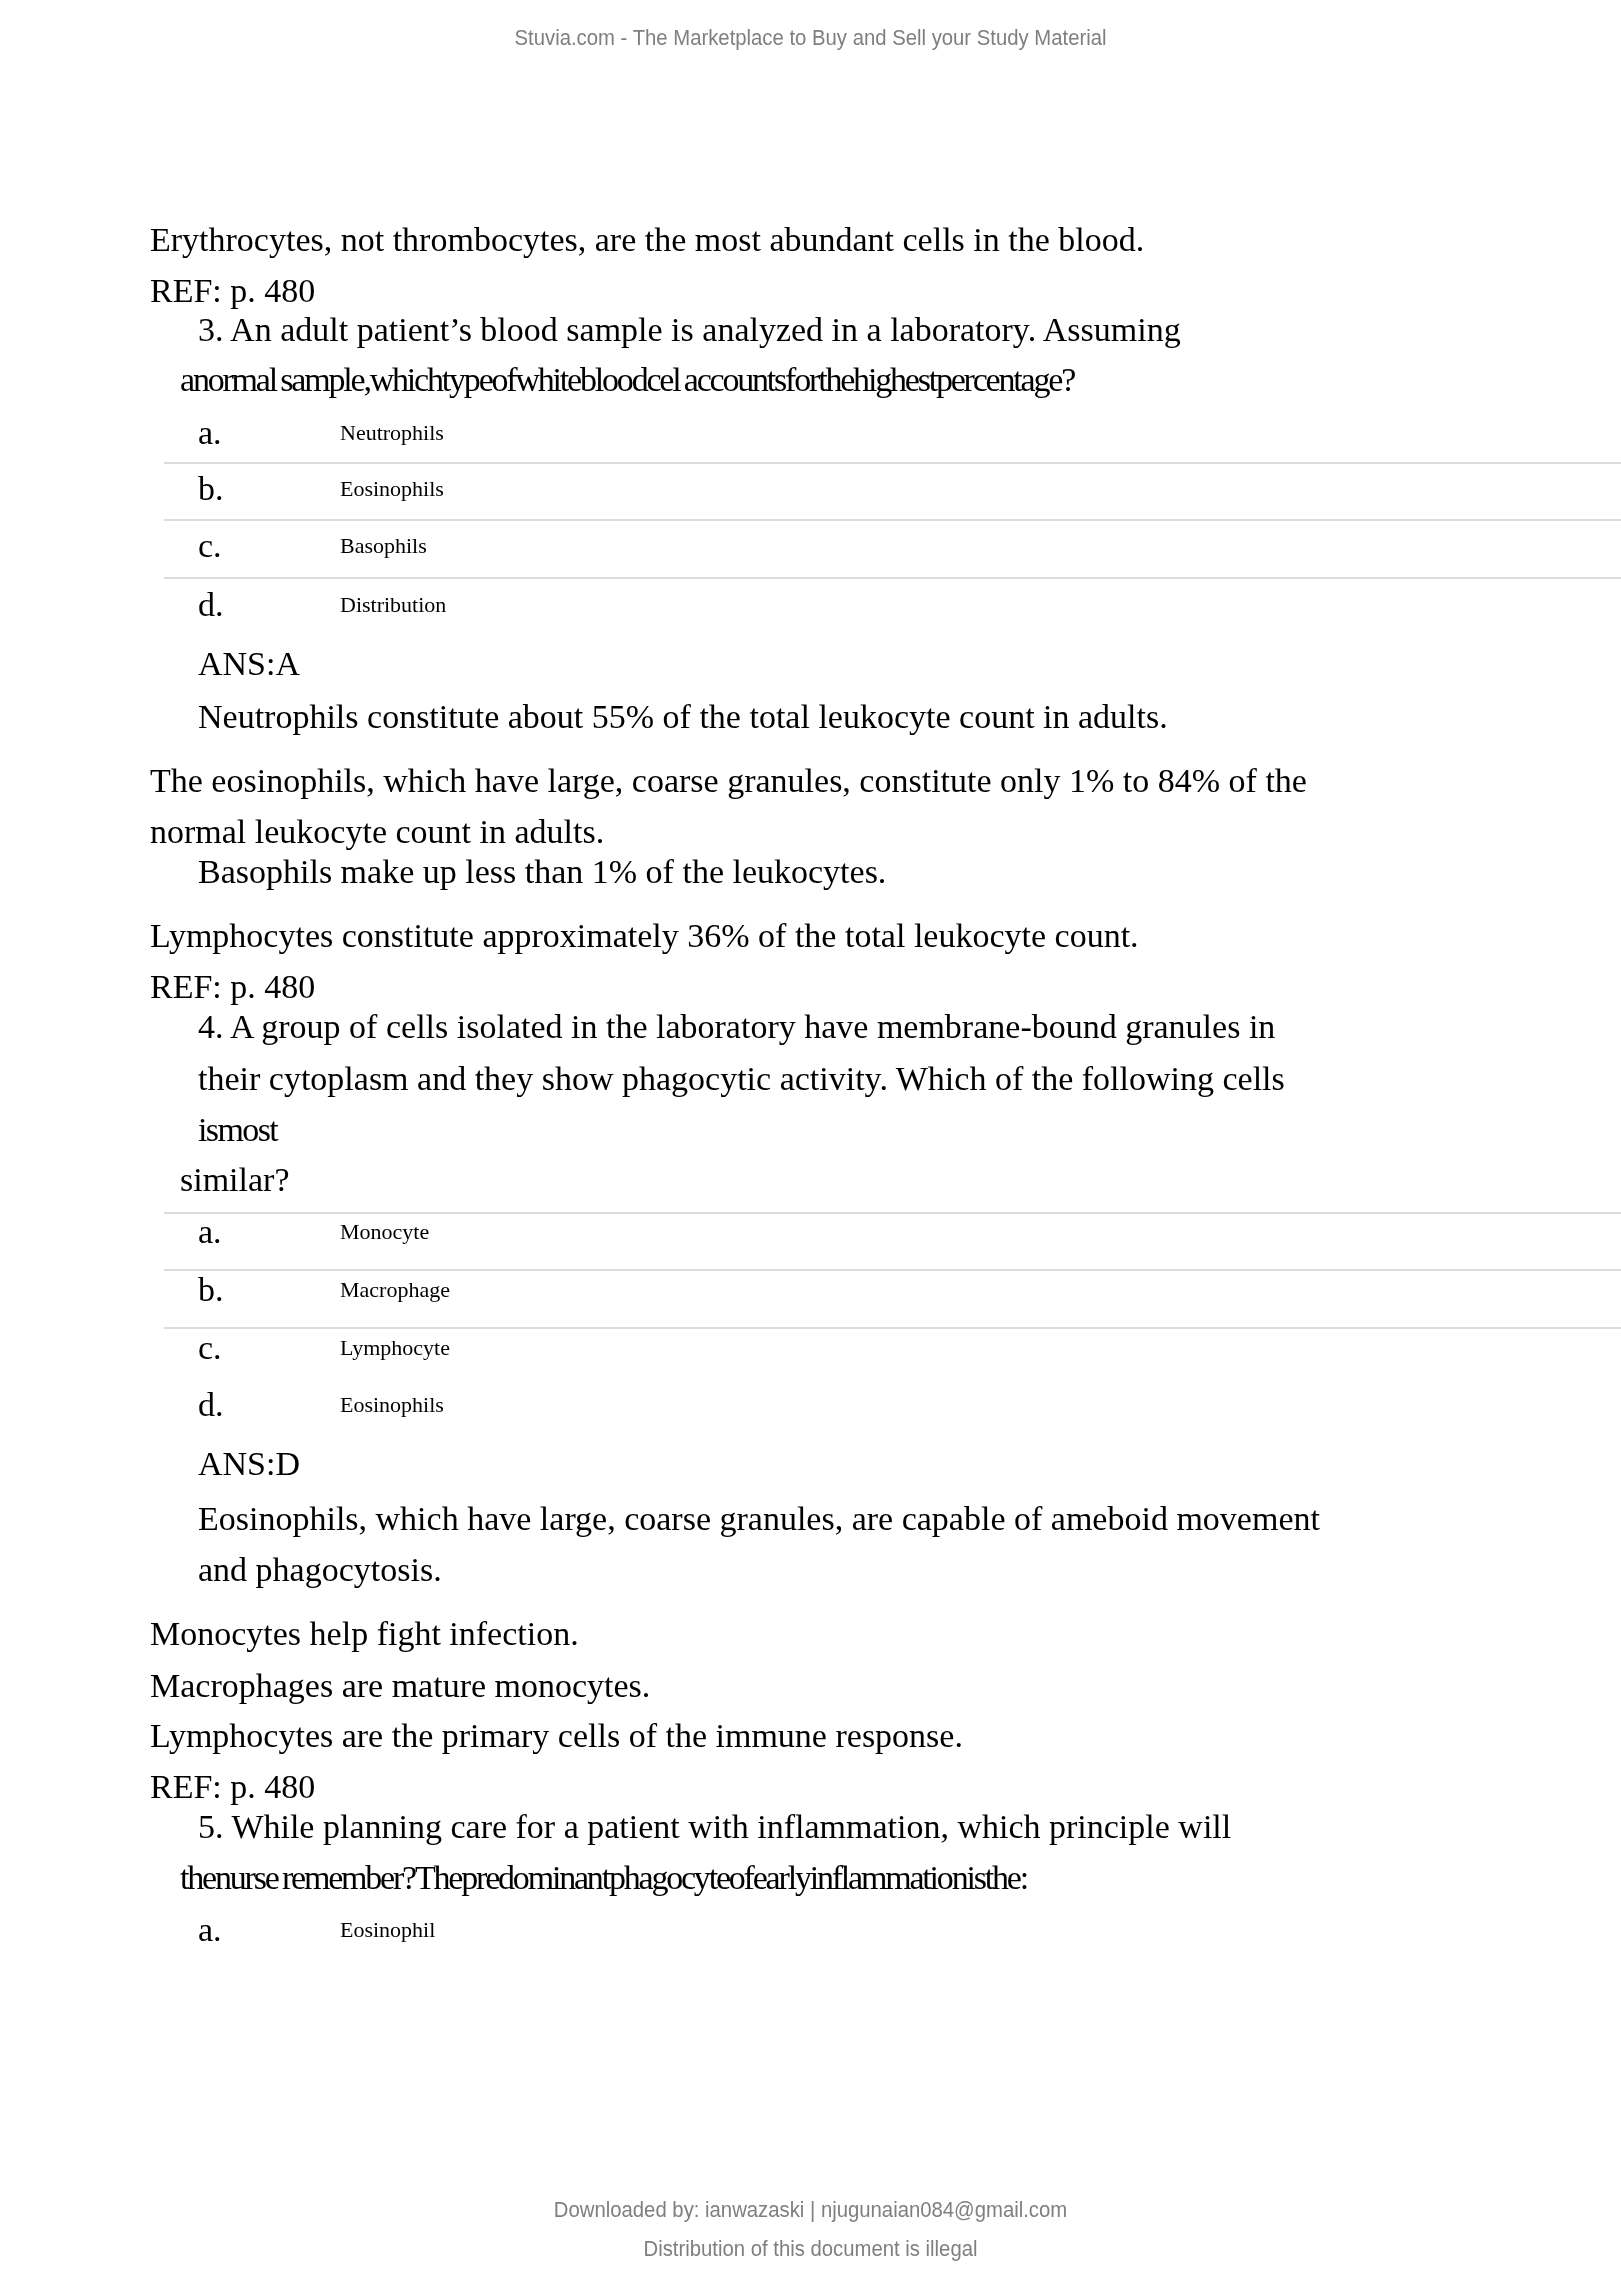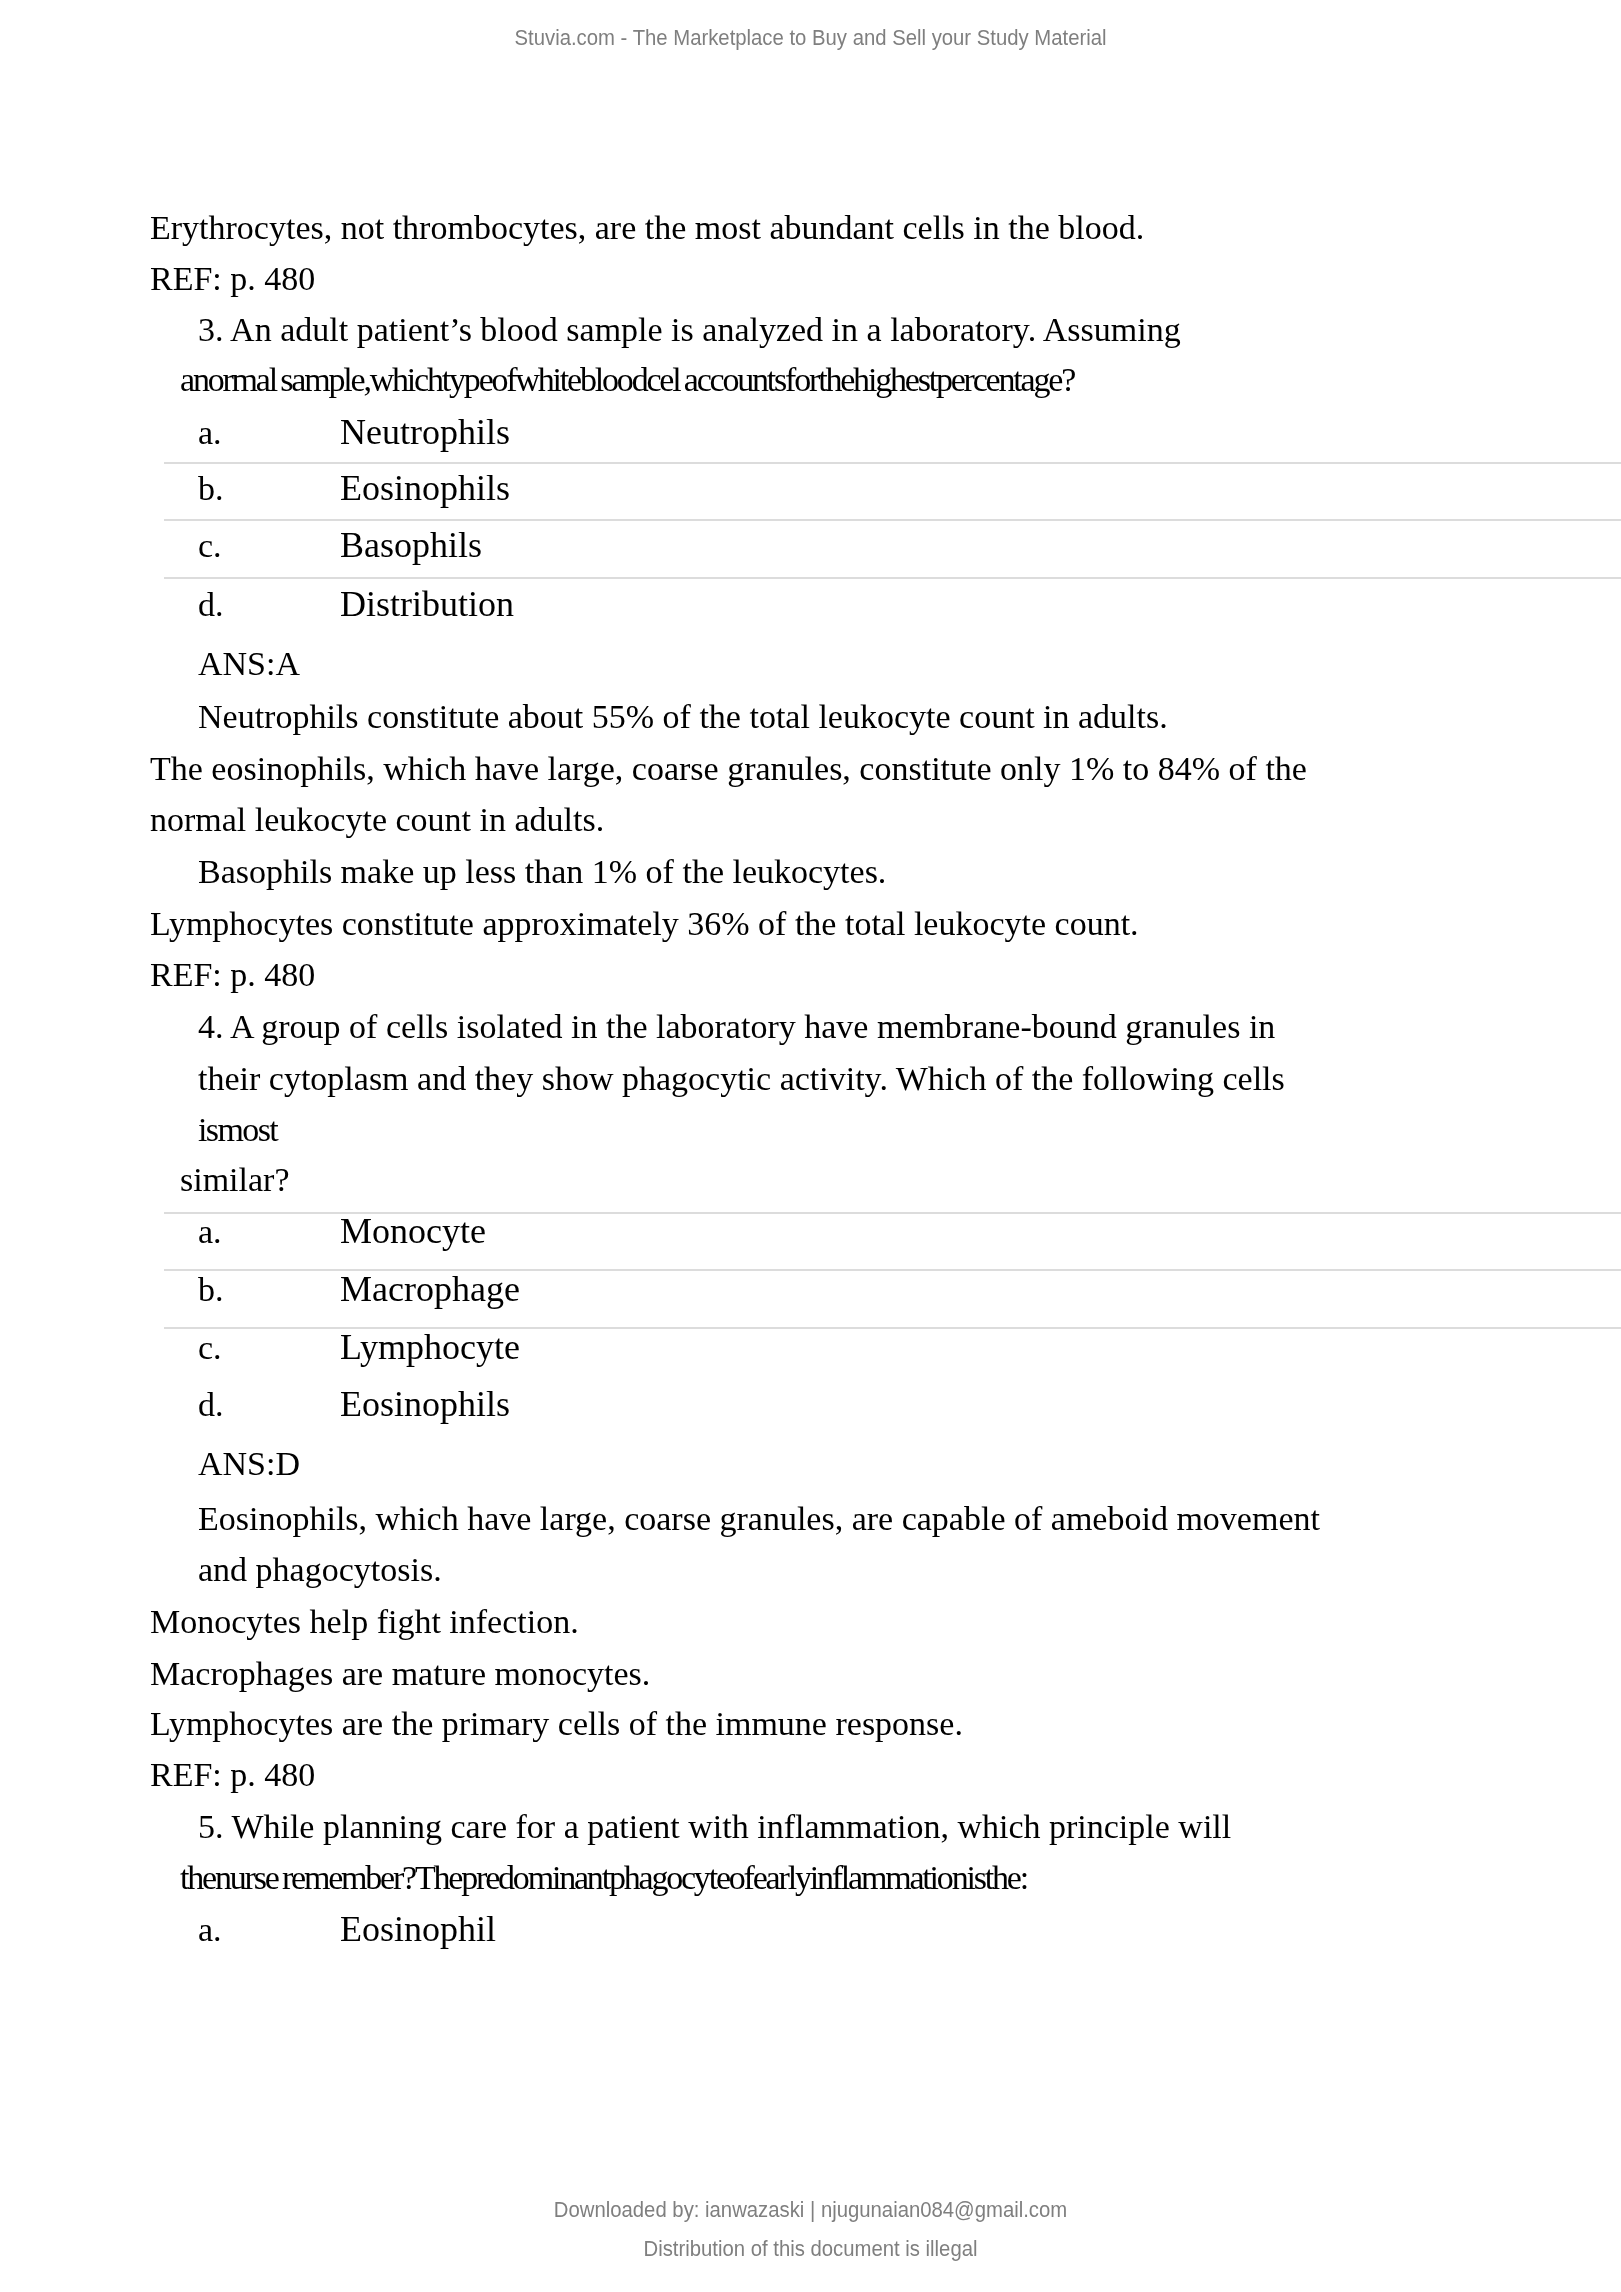--- a/index.html
+++ b/index.html
@@ -31,39 +31,39 @@
   .line {
     position: absolute;
     font-family: "Liberation Serif", serif;
     font-size: 34px;
     line-height: 39px;
     color: #000000;
     white-space: nowrap;
     margin: 0;
   }
   
-  .x0 { left: 150px; }
+  .x0 { left: 150px; margin-top: 12px; }
   .x1 { left: 198px; text-align: center; }
   .xq { left: 164px; margin-left: 16px; }
   .cond { letter-spacing: -2.2px; word-spacing: -2px; }
   .cond2 { letter-spacing: -1.6px; }
 
   .opt-letter {
     position: absolute;
     left: 198px;
     font-family: "Liberation Serif", serif;
     font-size: 34px;
     line-height: 39px;
     color: #000;
   }
   .opt-text {
     position: absolute;
     left: 340px;
     font-family: "Liberation Serif", serif;
-    font-size: 36px;
+    font-size: 22px;
     line-height: 39px;
     color: #000;
     white-space: nowrap;
   }
   .divider {
     position: absolute;
     left: 164px;
     right: 0;
     height: 2px;
     background: #dcdcdc;

